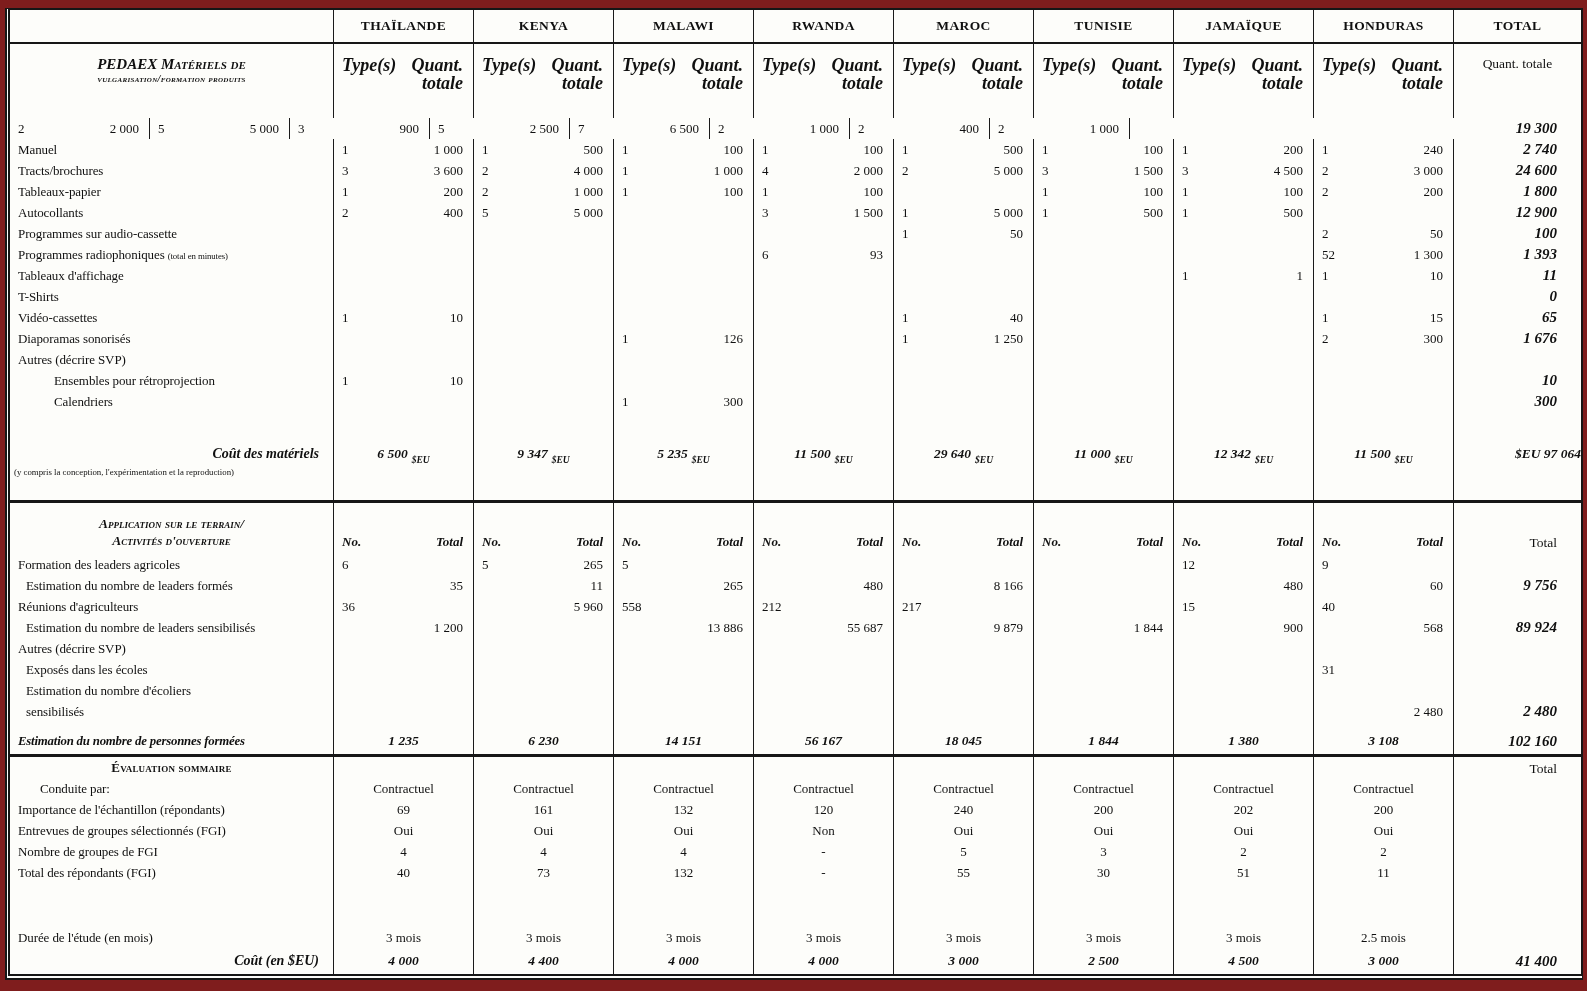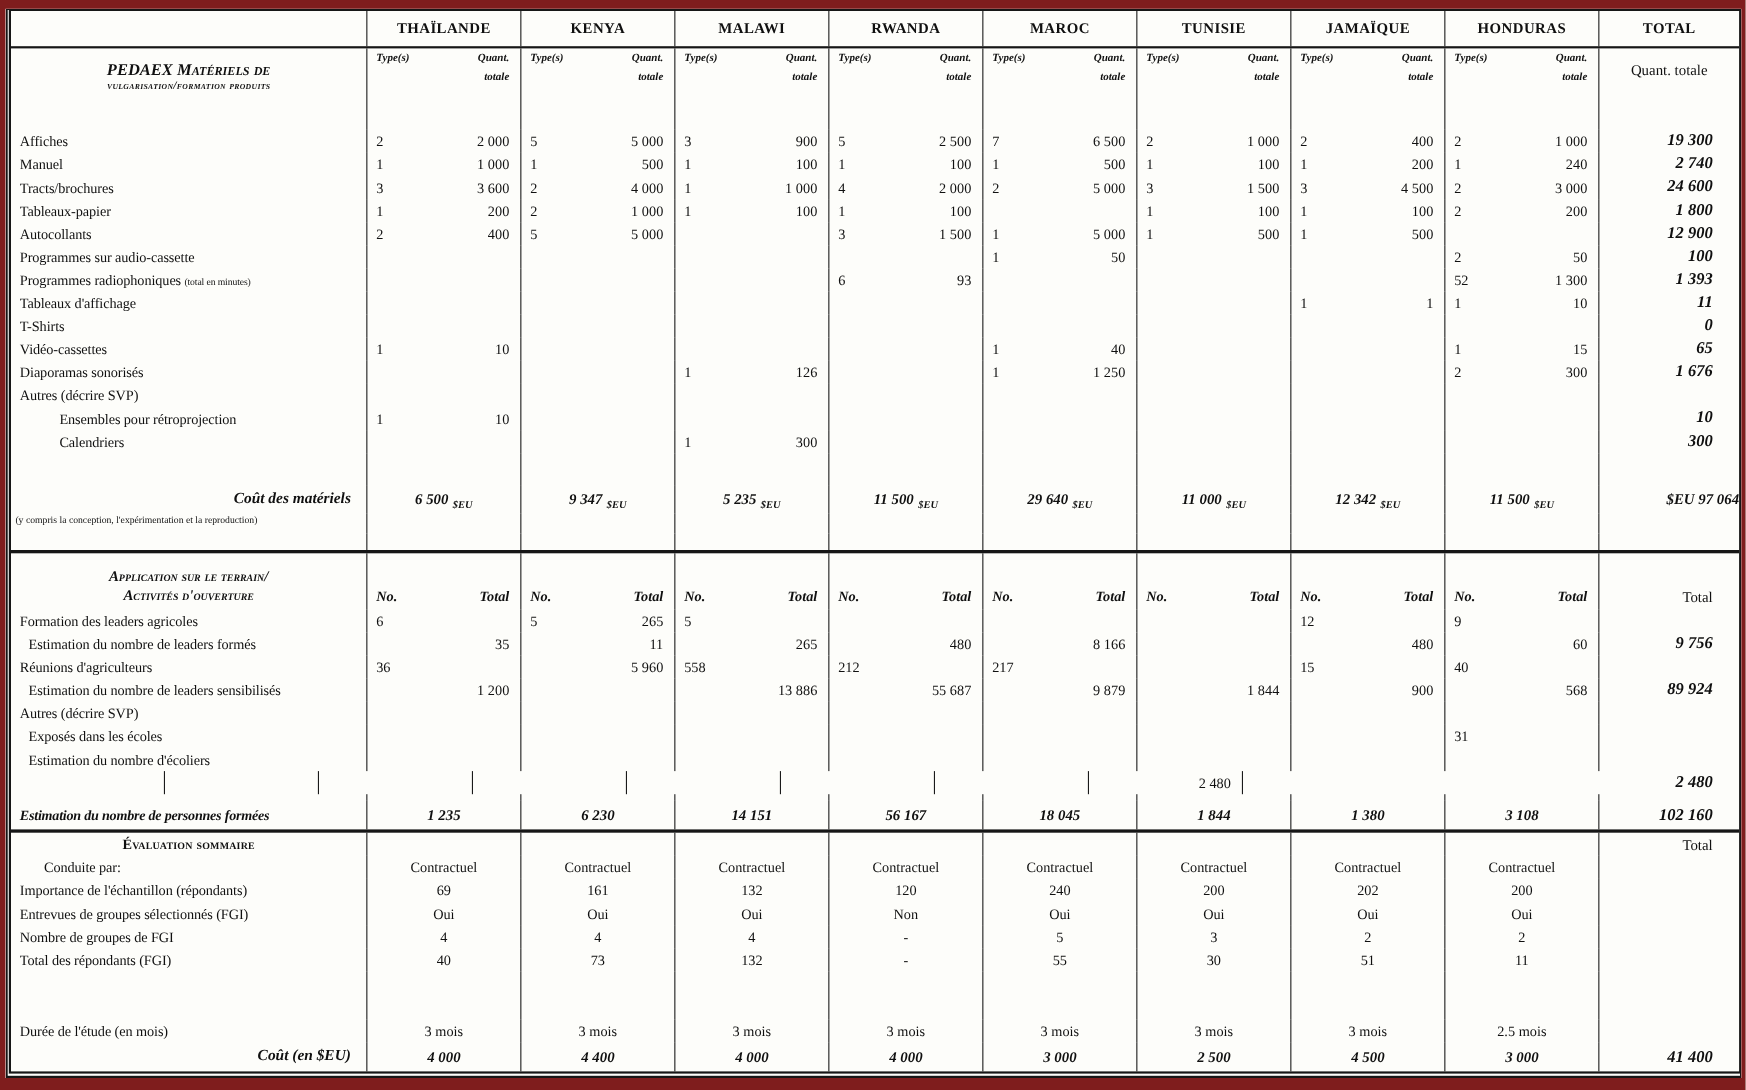--- a/index.html
+++ b/index.html
@@ -24,21 +24,21 @@
 
   
   .sec-title{display:flex;flex-direction:column;align-items:center;justify-content:flex-start;
              padding-top:12px;text-align:center}
   .t1{font-weight:bold;font-style:italic;font-variant:small-caps;font-size:15px}
   .t2{font-weight:bold;font-style:italic;font-variant:small-caps;font-size:10.5px;letter-spacing:.3px}
   .t1b{font-weight:bold;font-style:italic;font-variant:small-caps;font-size:13.5px;line-height:17px}
 
   
   .s1-subheader{height:74px}
-  .sub-pair{font-weight:bold;font-style:italic;font-size:10px}
+  .sub-pair{padding-top:12px;font-weight:bold;font-style:italic;font-size:18px}
   .sub-line1{display:flex;justify-content:space-between;padding:0 10px 0 8px;line-height:18px}
   .sub-line2{text-align:right;padding-right:10px;line-height:18px}
   .total-head{padding-top:12px;text-align:center;font-size:13.5px}
 
   
   .s1-item,.s2-item,.s3-row{height:21px;font-size:13px}
   .lab{display:flex;align-items:center;white-space:nowrap;letter-spacing:-.1px}
   .ind0{padding-left:8px}.ind1{padding-left:16px}.ind2{padding-left:44px}.ind3{padding-left:30px}
   .lbl-sm{font-size:8.8px;margin-left:3px;margin-top:3px}
   .pair{display:flex;align-items:center}
@@ -163,23 +163,20 @@
         <div class="cell ccol sub-pair">
           <div class="sub-line1">
             <div>Type(s)</div>
             <div>Quant.</div>
           </div>
           <div class="sub-line2">totale</div>
         </div>
         <div class="cell tcol total-head">Quant. totale</div>
       </div>
       <div class="row s1-item">
-        <div class="cell label-cell lab ind0">
-          <div class="lbl">Affiches</div>
-        </div>
         <div class="cell ccol pair">
           <div class="tp">2</div>
           <div class="qt">2 000</div>
         </div>
         <div class="cell ccol pair">
           <div class="tp">5</div>
           <div class="qt">5 000</div>
         </div>
         <div class="cell ccol pair">
           <div class="tp">3</div>
@@ -1075,20 +1072,21 @@
           <div class="tp"></div>
           <div class="qt"></div>
         </div>
         <div class="cell ccol pair">
           <div class="tp"></div>
           <div class="qt"></div>
         </div>
         <div class="cell tcol tot"></div>
       </div>
       <div class="row s2-item">
+        <div class="cell label-cell lab ind1">sensibilisés</div>
         <div class="cell ccol pair">
           <div class="tp"></div>
           <div class="qt"></div>
         </div>
         <div class="cell ccol pair">
           <div class="tp"></div>
           <div class="qt"></div>
         </div>
         <div class="cell ccol pair">
           <div class="tp"></div>

